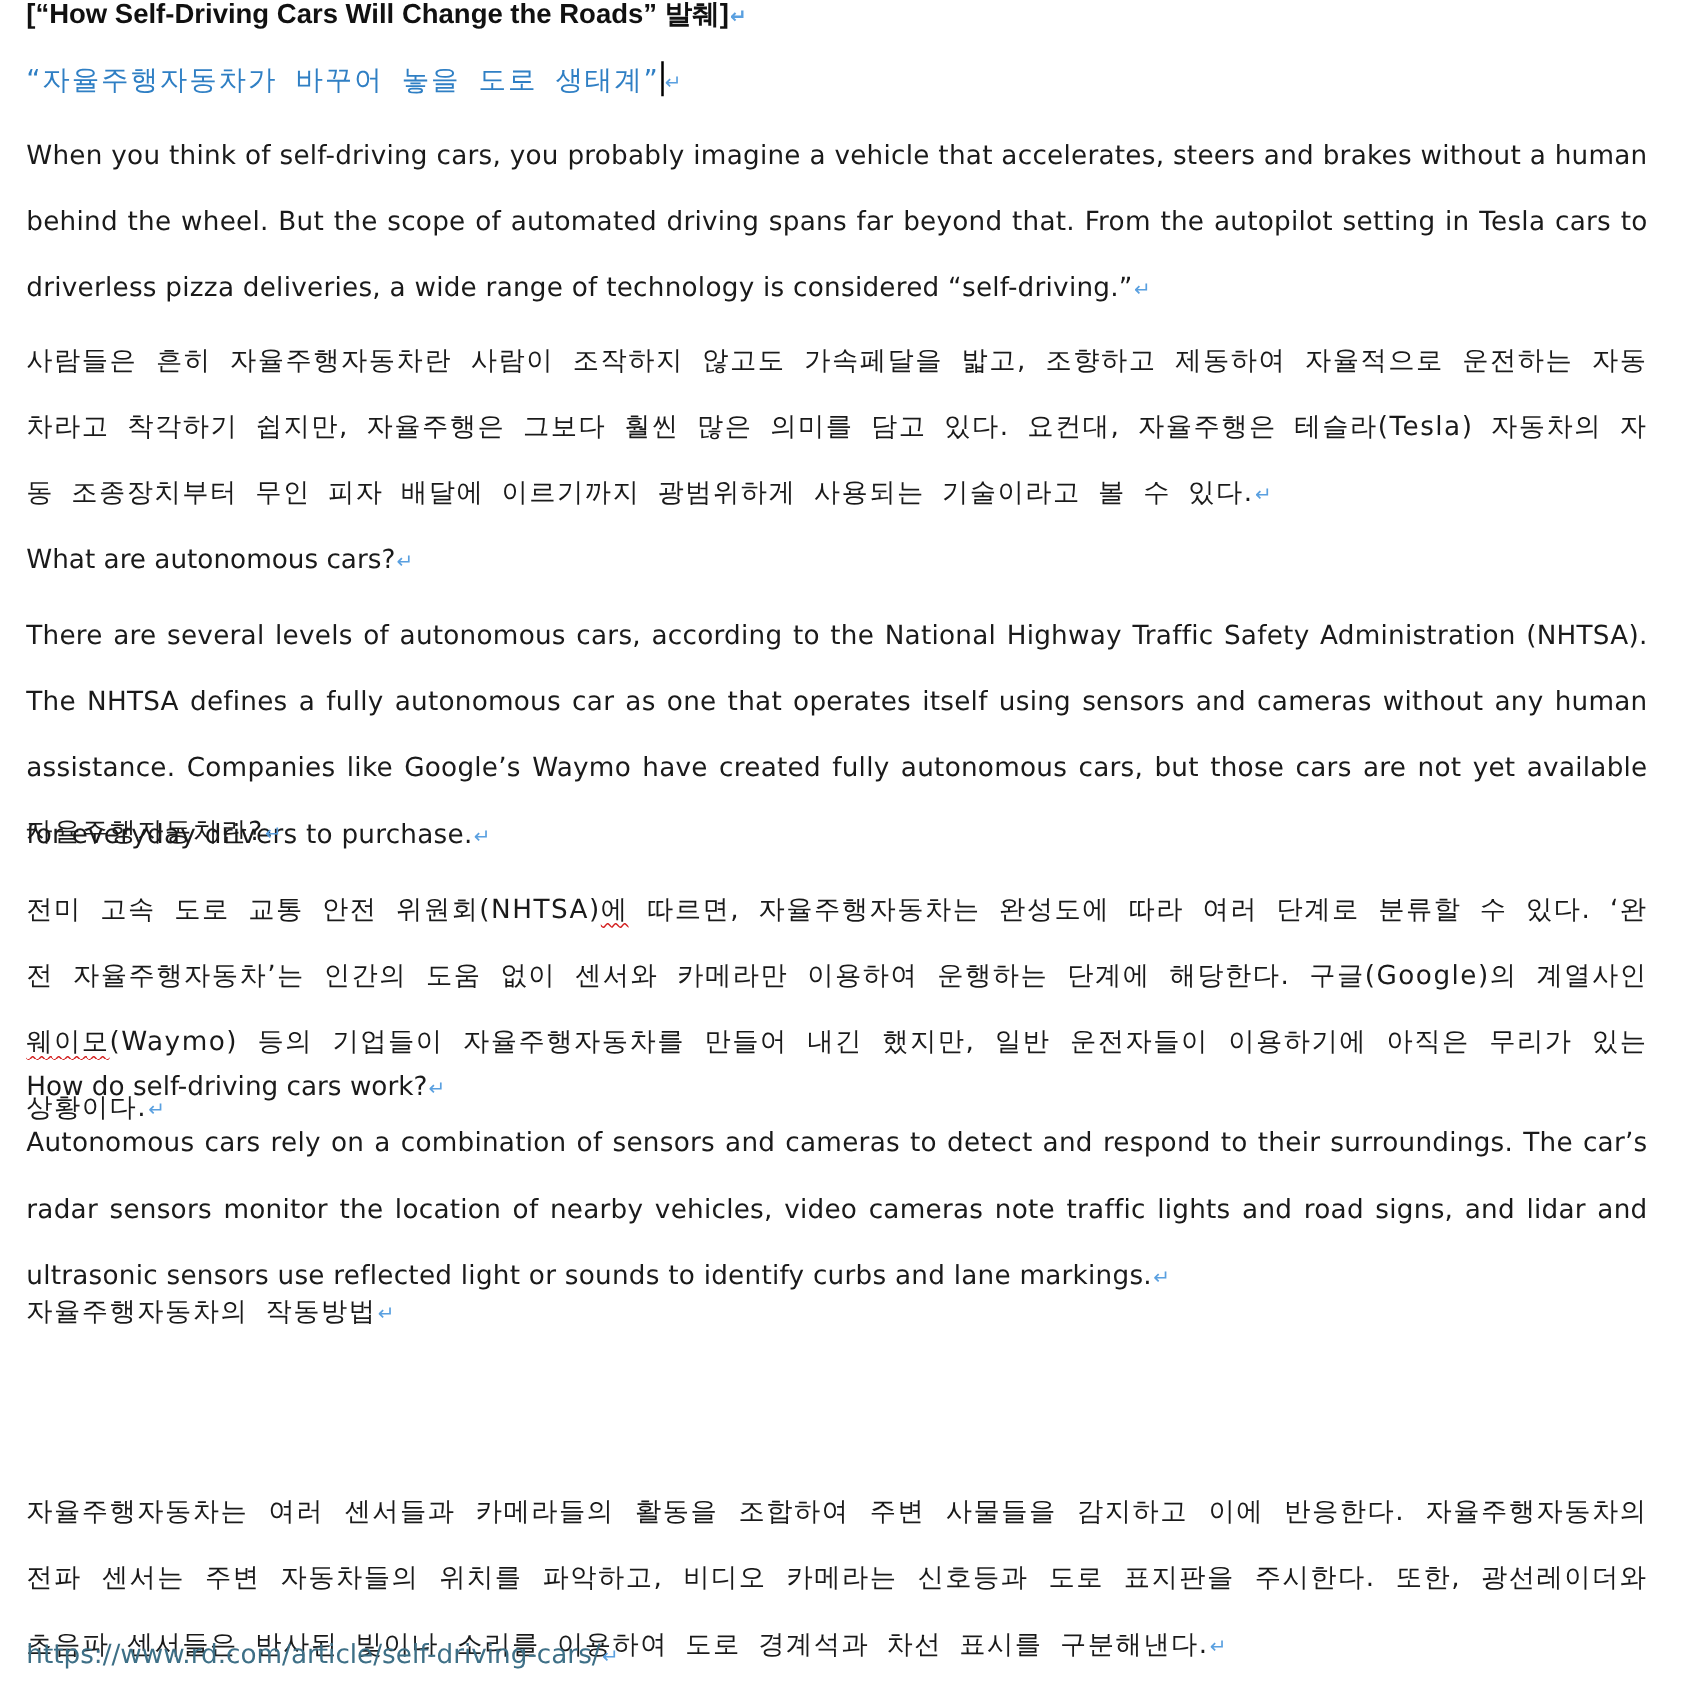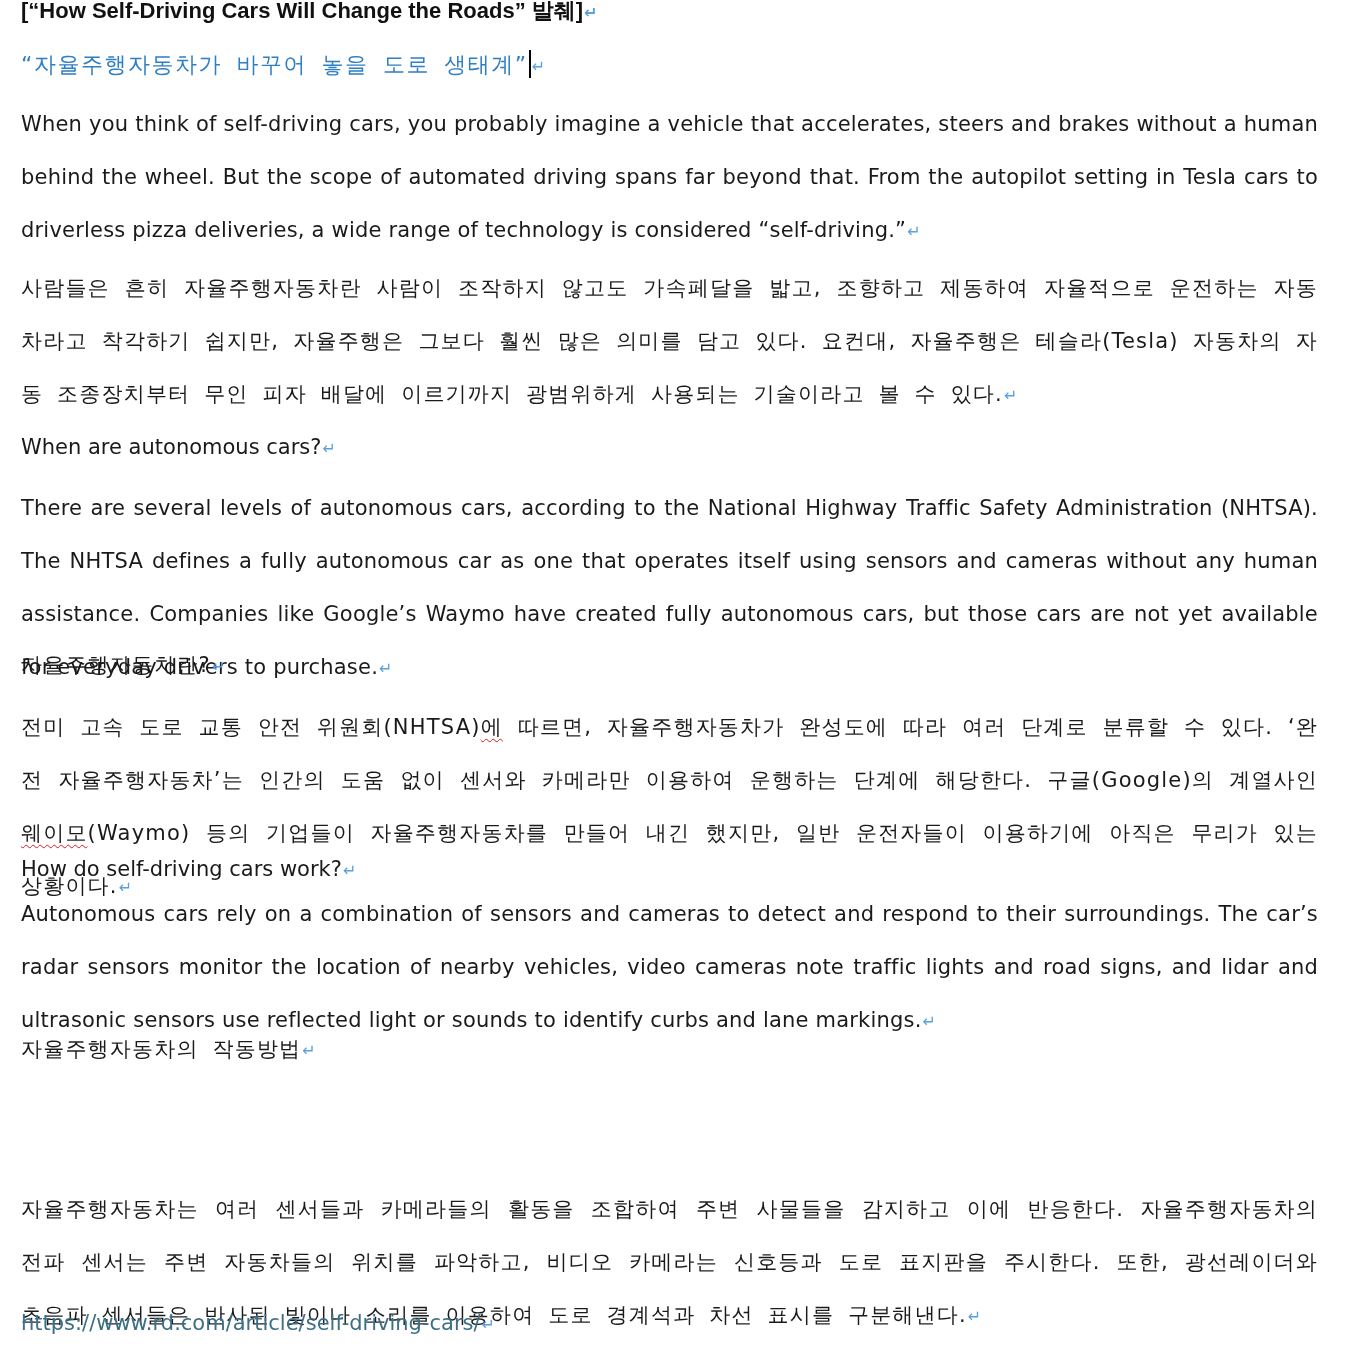--- a/index.html
+++ b/index.html
@@ -64,27 +64,27 @@
 <div class="page">
 
   <div class="title"><span>[“How Self-Driving Cars Will Change the Roads” 발췌]</span><span class="pm">↵</span></div>
 
   <div class="subtitle"><span>“자율주행자동차가 바꾸어 놓을 도로 생태계”</span><span class="cursor"></span><span class="pm">↵</span></div>
 
   <p class="p" style="top:98px"><span>When you think of self-driving cars, you probably imagine a vehicle that accelerates, steers and brakes without a human behind the wheel. But the scope of automated driving spans far beyond that. From the autopilot setting in Tesla cars to driverless pizza deliveries, a wide range of technology is considered “self-driving.”</span><span class="pm">↵</span></p>
 
   <p class="p ko" style="top:262px"><span>사람들은 흔히 자율주행자동차란 사람이 조작하지 않고도 가속페달을 밟고, 조향하고 제동하여 자율적으로 운전하는 자동차라고 착각하기 쉽지만, 자율주행은 그보다 훨씬 많은 의미를 담고 있다. 요컨대, 자율주행은 테슬라(Tesla) 자동차의 자동 조종장치부터 무인 피자 배달에 이르기까지 광범위하게 사용되는 기술이라고 볼 수 있다.</span><span class="pm">↵</span></p>
 
-  <div class="heading" style="top:430px"><span>When are autonomous cars?</span><span class="pm">↵</span></div>
+  <div class="heading" style="top:430px"><span>What are autonomous cars?</span><span class="pm">↵</span></div>
 
   <p class="p" style="top:482px"><span>There are several levels of autonomous cars, according to the National Highway Traffic Safety Administration (NHTSA). The NHTSA defines a fully autonomous car as one that operates itself using sensors and cameras without any human assistance. Companies like Google’s Waymo have created fully autonomous cars, but those cars are not yet available for everyday drivers to purchase.</span><span class="pm">↵</span></p>
 
   <div class="heading ko" style="top:648px"><span>자율주행자동차란?</span><span class="pm">↵</span></div>
 
-  <p class="p ko" style="top:701px"><span>전미 고속 도로 교통 안전 위원회(NHTSA)</span><span class="squiggle">에</span><span> 따르면, 자율주행자동차가 완성도에 따라 여러 단계로 분류할 수 있다. ‘완전 자율주행자동차’는 인간의 도움 없이 센서와 카메라만 이용하여 운행하는 단계에 해당한다. 구글(Google)의 계열사인 </span><span class="squiggle">웨이모</span><span>(Waymo) 등의 기업들이 자율주행자동차를 만들어 내긴 했지만, 일반 운전자들이 이용하기에 아직은 무리가 있는 상황이다.</span><span class="pm">↵</span></p>
+  <p class="p ko" style="top:701px"><span>전미 고속 도로 교통 안전 위원회(NHTSA)</span><span class="squiggle">에</span><span> 따르면, 자율주행자동차는 완성도에 따라 여러 단계로 분류할 수 있다. ‘완전 자율주행자동차’는 인간의 도움 없이 센서와 카메라만 이용하여 운행하는 단계에 해당한다. 구글(Google)의 계열사인 </span><span class="squiggle">웨이모</span><span>(Waymo) 등의 기업들이 자율주행자동차를 만들어 내긴 했지만, 일반 운전자들이 이용하기에 아직은 무리가 있는 상황이다.</span><span class="pm">↵</span></p>
 
   <div class="heading" style="top:852px"><span>How do self-driving cars work?</span><span class="pm">↵</span></div>
 
   <p class="p" style="top:888px"><span>Autonomous cars rely on a combination of sensors and cameras to detect and respond to their surroundings. The car’s radar sensors monitor the location of nearby vehicles, video cameras note traffic lights and road signs, and lidar and ultrasonic sensors use reflected light or sounds to identify curbs and lane markings.</span><span class="pm">↵</span></p>
 
   <div class="heading ko" style="top:1032px"><span>자율주행자동차의 작동방법</span><span class="pm">↵</span></div>
 
   <p class="p ko" style="top:1183px"><span>자율주행자동차는 여러 센서들과 카메라들의 활동을 조합하여 주변 사물들을 감지하고 이에 반응한다. 자율주행자동차의 전파 센서는 주변 자동차들의 위치를 파악하고, 비디오 카메라는 신호등과 도로 표지판을 주시한다. 또한, 광선레이더와 초음파 센서들은 반사된 빛이나 소리를 이용하여 도로 경계석과 차선 표시를 구분해낸다.</span><span class="pm">↵</span></p>
 
   <div class="link"><span>https://www.rd.com/article/self-driving-cars/</span><span class="pm" style="text-decoration:none;display:inline-block;">↵</span></div>

